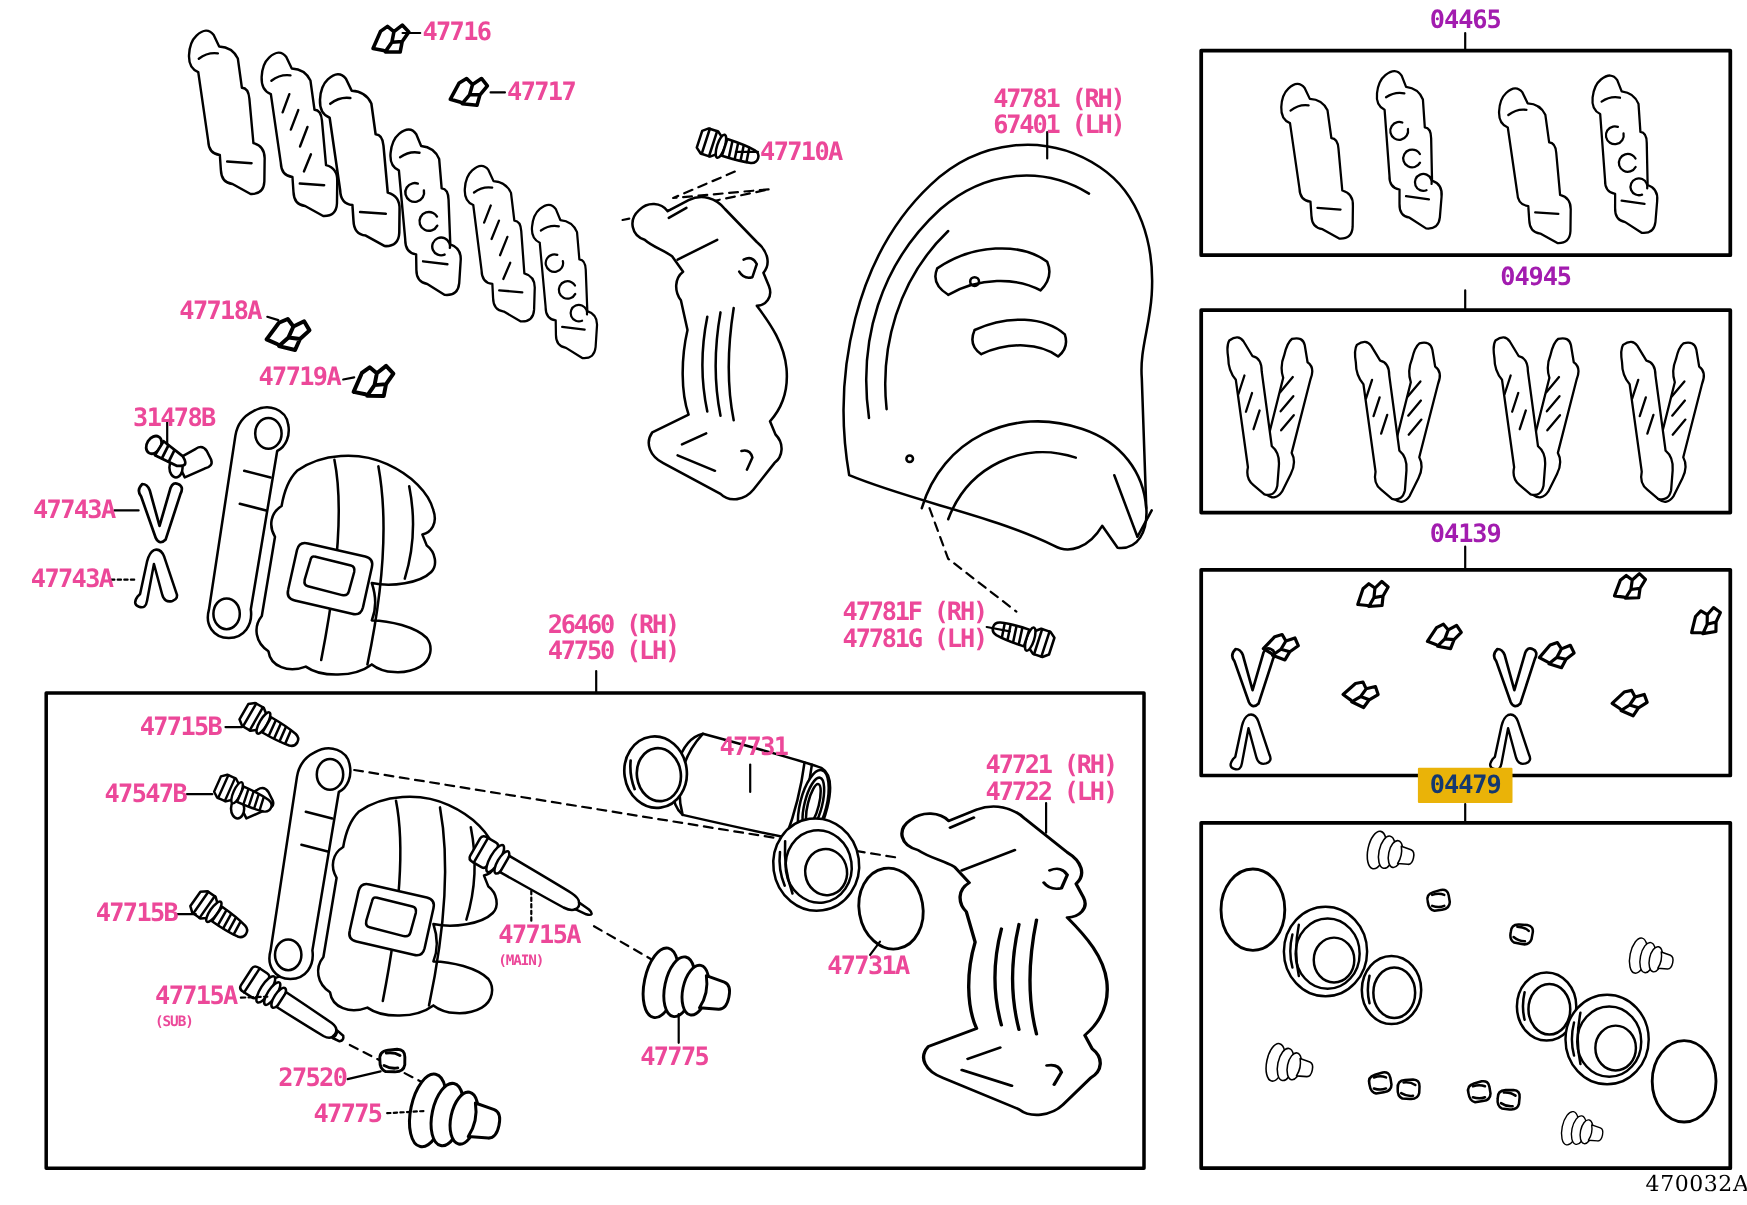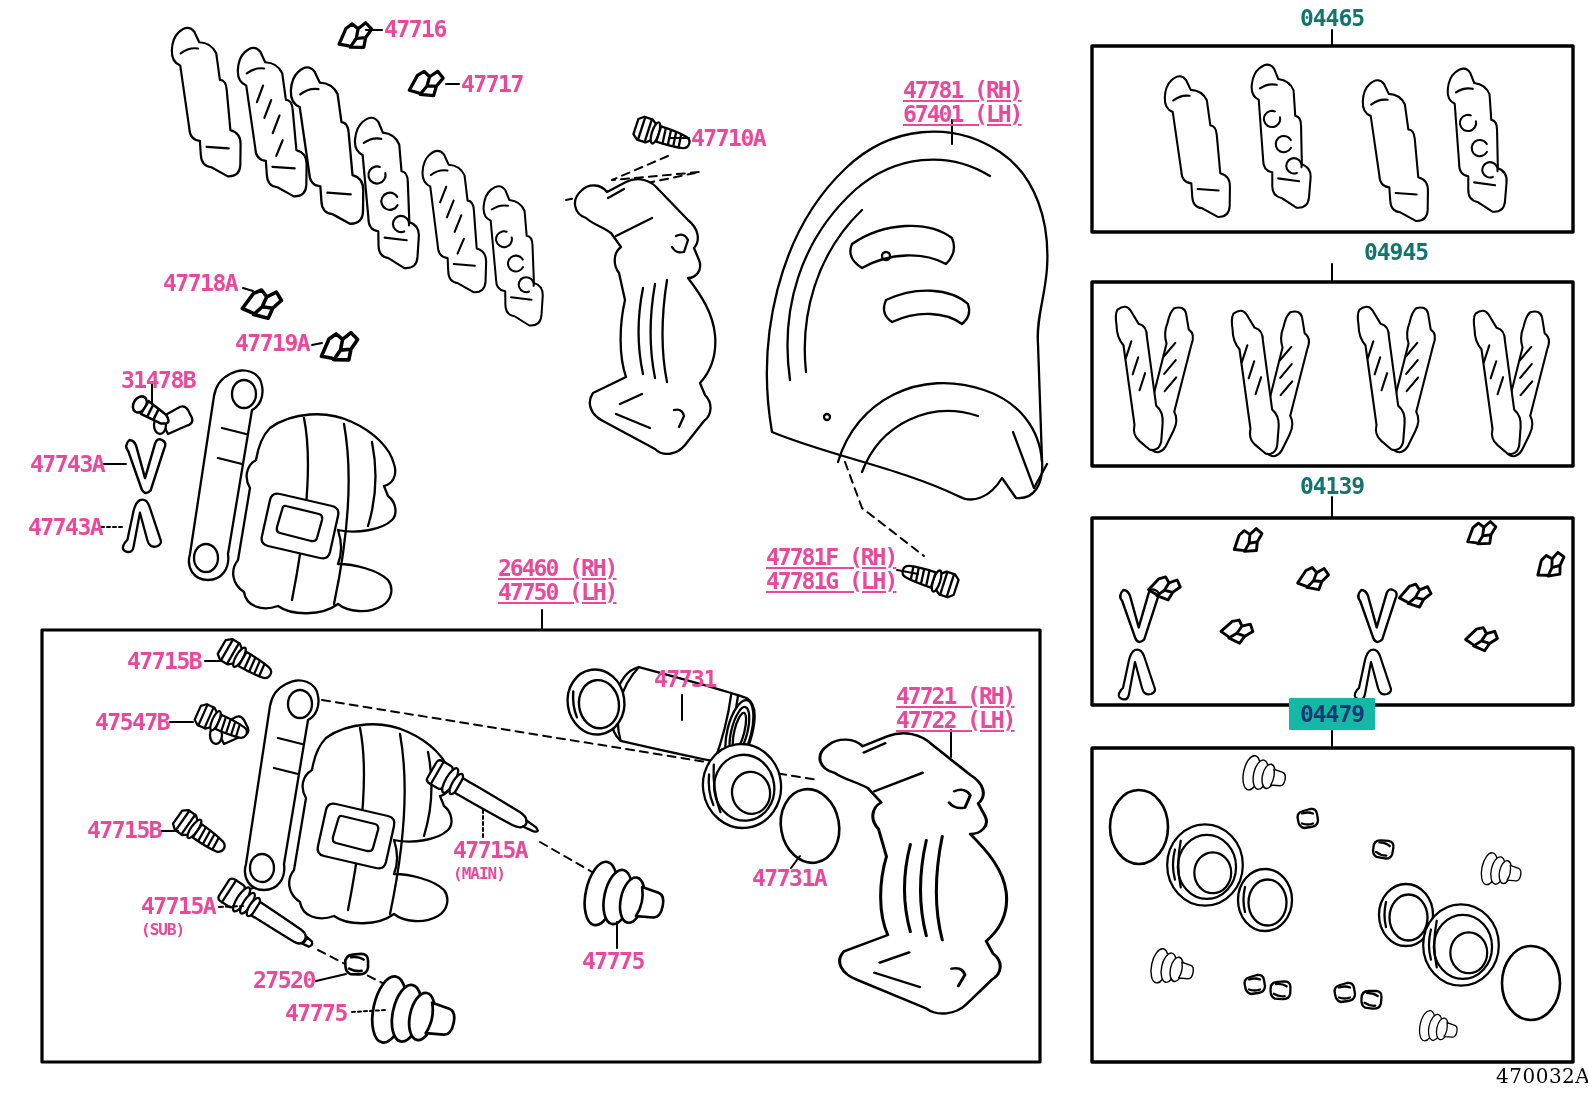--- a/index.html
+++ b/index.html
@@ -5,25 +5,25 @@
   html,body{margin:0;padding:0;}
   body{
     width:1588px;height:1095px;position:relative;background:#ffffff;
     font-family:"DejaVu Sans Mono",monospace;overflow:hidden;
   }
   #art{position:absolute;left:0;top:0;}
   .lbl{
     position:absolute;font-weight:bold;font-size:23px;letter-spacing:-1.5px;
     line-height:24px;color:#ec4899;white-space:nowrap;
   }
-  .lbl.two{letter-spacing:-2px;text-decoration:underline;}
-  .lbl .sub{font-size:16px;letter-spacing:-1px;display:block;}
+  .lbl.two{letter-spacing:-2px;}
+  .lbl .sub{font-size:13px;letter-spacing:-1px;display:block;}
   .kit{
     position:absolute;width:86px;text-align:center;font-weight:bold;
-    font-size:23px;letter-spacing:-1px;color:#0f766e;padding:3px 0;border-radius:1px;
+    font-size:23px;letter-spacing:-1px;color:#a21caf;padding:3px 0;border-radius:1px;
   }
   .footer{
     position:absolute;left:1496px;top:1064px;font-family:"DejaVu Serif",serif;
     font-size:20px;color:#000;letter-spacing:0.5px;
   }
 </style>
 </head>
 <body>
 
 <svg id="art" width="1588" height="1095" viewBox="0 0 1588 1095">
@@ -333,15 +333,15 @@
 <div class="lbl" style="left:752px;top:866px">47731A</div>
 
 <div class="lbl two" style="left:896px;top:684px">
   <span style="display:block">47721 (RH)</span>
   <span style="display:block">47722 (LH)</span>
 </div>
 
 <div class="kit" style="left:1289px;top:2px">04465</div>
 <div class="kit" style="left:1353px;top:236px">04945</div>
 <div class="kit" style="left:1289px;top:470px">04139</div>
-<div class="kit" style="left: 1289px; top: 698px; background: #14b8a6; color: rgb(20, 56, 111);">04479</div>
+<div class="kit" style="left: 1289px; top: 698px; background: #eab308; color: rgb(20, 56, 111);">04479</div>
 
 <div class="footer">470032A</div>
 
 </body></html>

